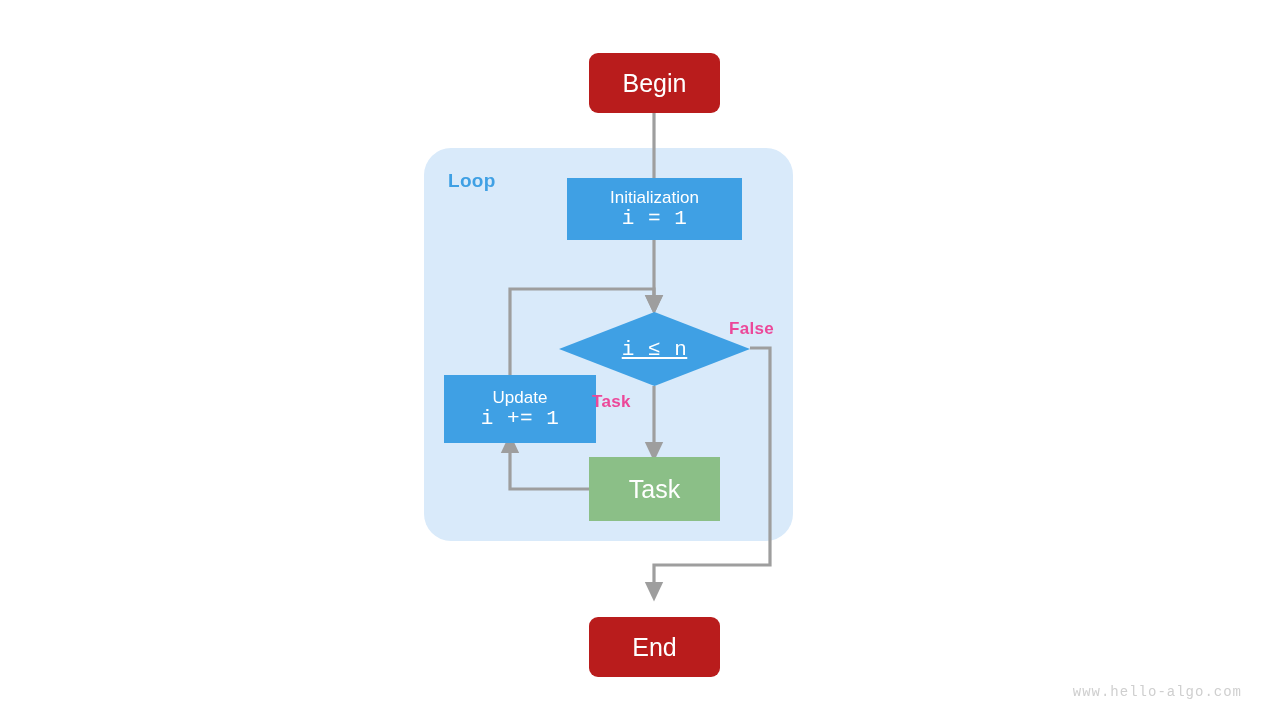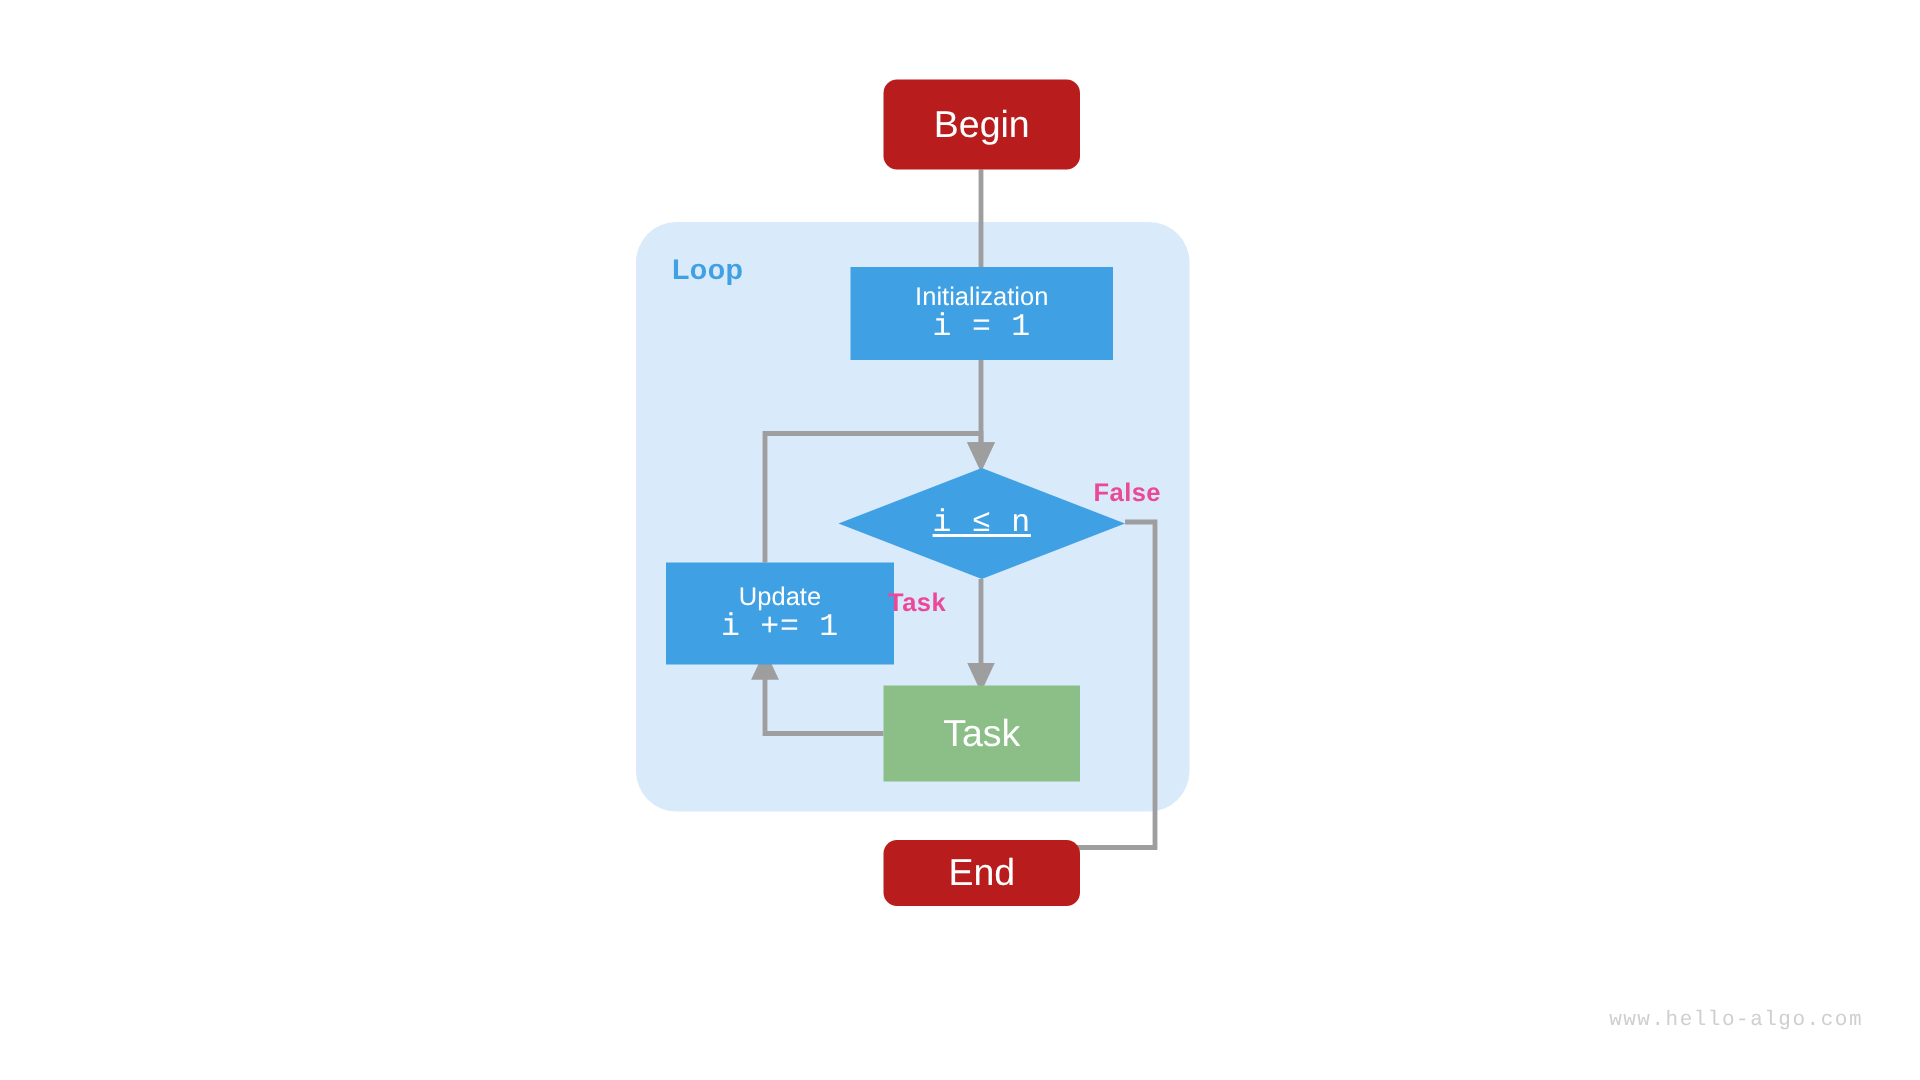--- a/index.html
+++ b/index.html
@@ -115,21 +115,21 @@
     display: flex;
     align-items: center;
     justify-content: center;
     color: #ffffff;
     text-decoration: underline;
   }
 
   .watermark {
     position: absolute;
     right: 38px;
-    bottom: 32px;
+    bottom: 20px;
     font-family: "Liberation Mono", "DejaVu Sans Mono", monospace;
     font-size: 14px;
     color: #cfcfcf;
     letter-spacing: 1px;
   }
 </style>
 </head>
 <body>
 
 <div id="canvas">
@@ -172,21 +172,21 @@
 
   <div class="node process" style="left:444px; top:375px; width:152px; height:68px;">
     <span class="title">Update</span>
     <span class="mono">i += 1</span>
   </div>
 
   <div class="node task" style="left:589px; top:457px; width:131px; height:64px;">
     <span>Task</span>
   </div>
 
-  <div class="node terminal" style="left:589px; top:560px; width:131px; height:44px;">
+  <div class="node terminal" style="left:589px; top:617px; width:131px; height:60px;">
     <span>End</span>
   </div>
 
   <div class="edge-label" style="left:592px; top:392px;">Task</div>
   <div class="edge-label" style="left:729px; top:319px;">False</div>
 
   <div class="watermark">www.hello-algo.com</div>
 
 </div>
 

